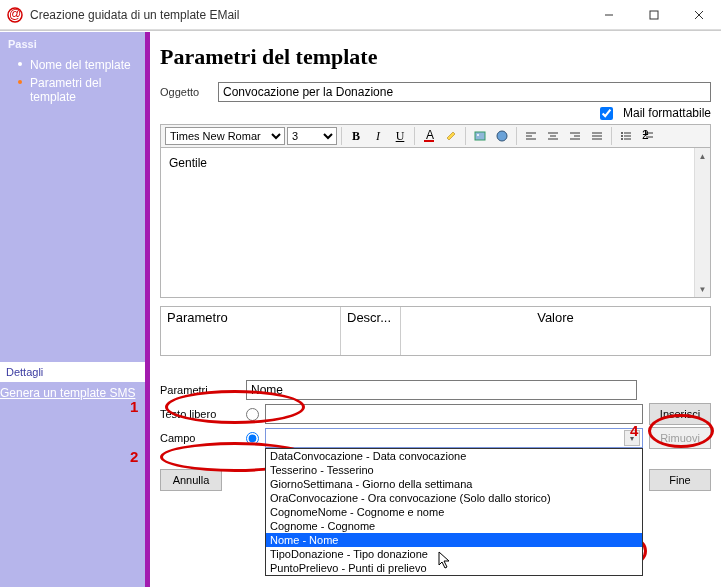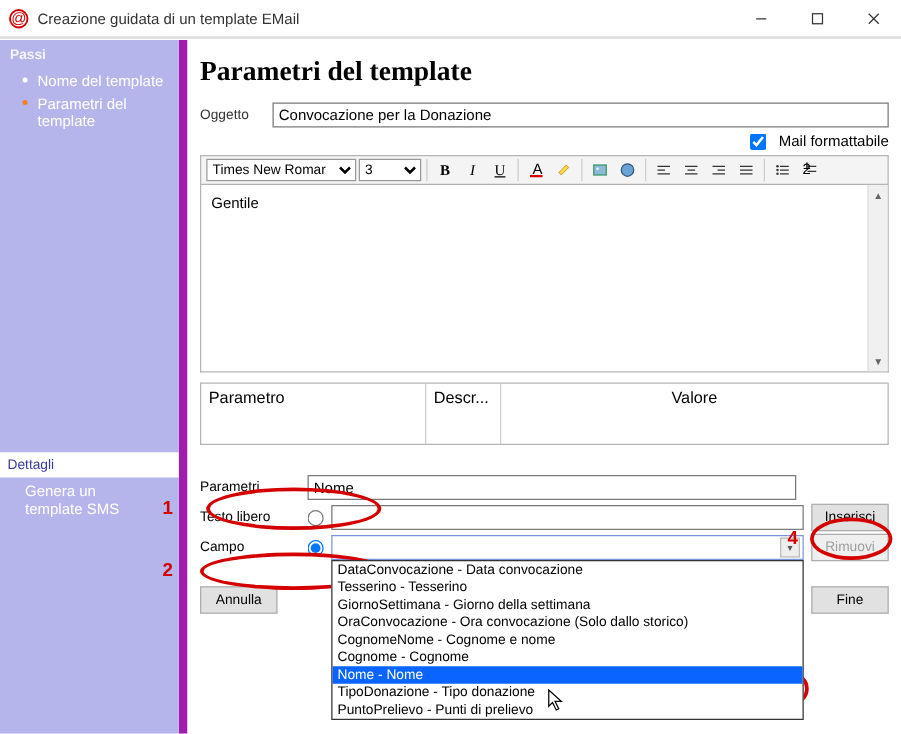--- a/index.html
+++ b/index.html
@@ -6,30 +6,30 @@
 html, body { width: 721px; height: 587px; background: #fff; overflow: hidden; }
 
 
 .titlebar { height: 30px; background: #fff; border-bottom: 1px solid #ddd; display: flex; align-items: center; }
 .titlebar .appicon { width: 18px; height: 18px; margin: 0 6px; }
 .titlebar .title { flex: 1; font-size: 12px; color: #333; }
 .titlebar .wbtn { width: 45px; height: 30px; display: flex; align-items: center; justify-content: center; color: #333; }
 
 
 .body { display: flex; height: calc(100% - 30px - 2px); }
-.sidebar { width: 150px; background: #fff; border-right: 7px solid #a21caf; display: flex; flex-direction: column; }
+.sidebar { width: 150px; background: #fff; border-right: 5px solid #a21caf; display: flex; flex-direction: column; }
 .sidebar .steps { background: #b6b5eb; color: #fff; padding: 6px 8px 14px; flex: 0 0 auto; height: 330px; }
 .steps-title { font-size: 11px; font-weight: bold; color: #f5f5ff; margin-bottom: 6px; }
 .steps ul { list-style: none; padding-left: 10px; }
 .steps li { position: relative; padding: 2px 0 2px 12px; font-size: 11px; color: #fff; }
 .steps li.active::before { content: ""; position: absolute; left: 0; top: 6px; width: 4px; height: 4px; border-radius: 50%; background: #ff7d19; }
 .steps li.done::before { content: ""; position: absolute; left: 0; top: 6px; width: 4px; height: 4px; border-radius: 50%; background: #fff; }
 
 .sidebar .details { background: #fff; padding: 4px 6px; font-size: 11px; color: #3a3aa0; }
-.sidebar .detailsbox { background: #b6b5eb; color: #fff; padding: 4px 20px; font-size: 11px; margin: 0; height: 236px;}
+.sidebar .detailsbox { background: #b6b5eb; color: #fff; padding: 4px 0; font-size: 11px; margin: 0; height: 236px; text-decoration: underline;}
 
 .main { flex: 1; position: relative; padding: 8px 10px; background: #fff; overflow: hidden; }
 
 h1.page-title { font-family: Georgia, "Times New Roman", serif; font-size: 22px; font-weight: bold; margin: 4px 0 12px; }
 
 .row { display: flex; align-items: center; margin-bottom: 4px; gap: 6px; justify-content: flex-end; }
 .lbl { width: 52px; font-size: 11px; color: #333; }
 .textin { flex: 1; height: 20px; border: 1px solid #7a7a7a; padding: 0 4px; font-size: 12px; background: #fff; }
 .chk { margin: 0 4px 0 0; }
 

